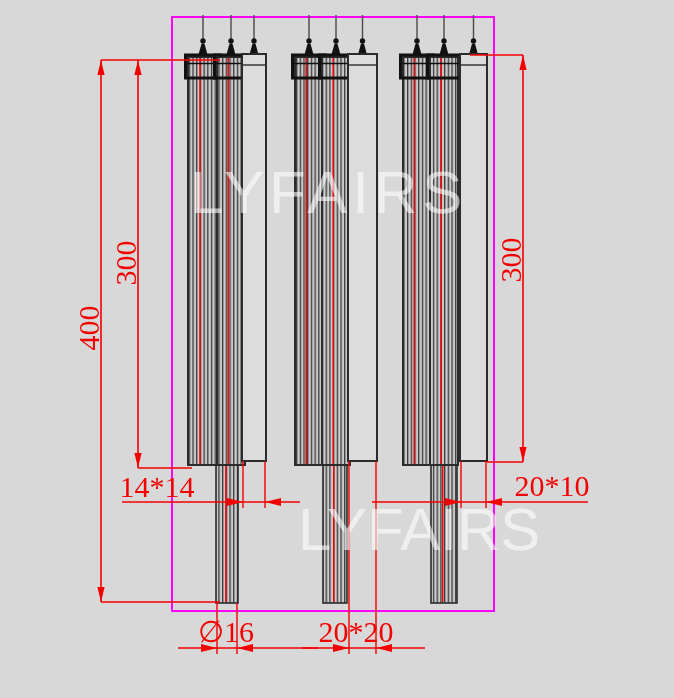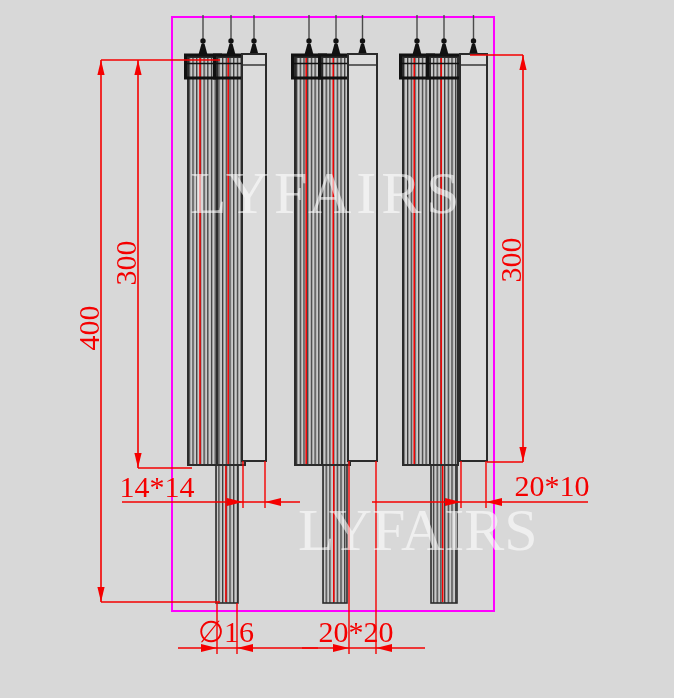--- a/index.html
+++ b/index.html
@@ -1,20 +1,20 @@
 <!DOCTYPE html>
 <html><head>
 <meta charset="utf-8">
 <style>
   html,body{margin:0;padding:0;background:#d8d8d8;}
   .canvas{position:relative;width:674px;height:698px;background:#d8d8d8;overflow:hidden;
           font-family:"Liberation Serif","DejaVu Serif",serif;}
   svg{position:absolute;left:0;top:0;}
   .dim-label{font-family:"Liberation Serif","DejaVu Serif",serif;font-size:30px;}
-  .wm{position:absolute;color:rgba(255,255,255,0.58);font-family:Liberation Serif, serif;
+  .wm{position:absolute;color:rgba(255,255,255,0.58);font-family:Liberation Sans, sans-serif;
       font-size:60px;letter-spacing:5px;white-space:nowrap;pointer-events:none;z-index:3;line-height:1.1;}
   .wm-top{left:190px;top:160px;}
   .wm-bottom{left:298px;top:497px;letter-spacing:0px;}
 </style>
 </head>
 <body>
 
 <div class="canvas">
   <svg id="dwg" width="674" height="698" viewBox="0 0 674 698">
     <defs>

